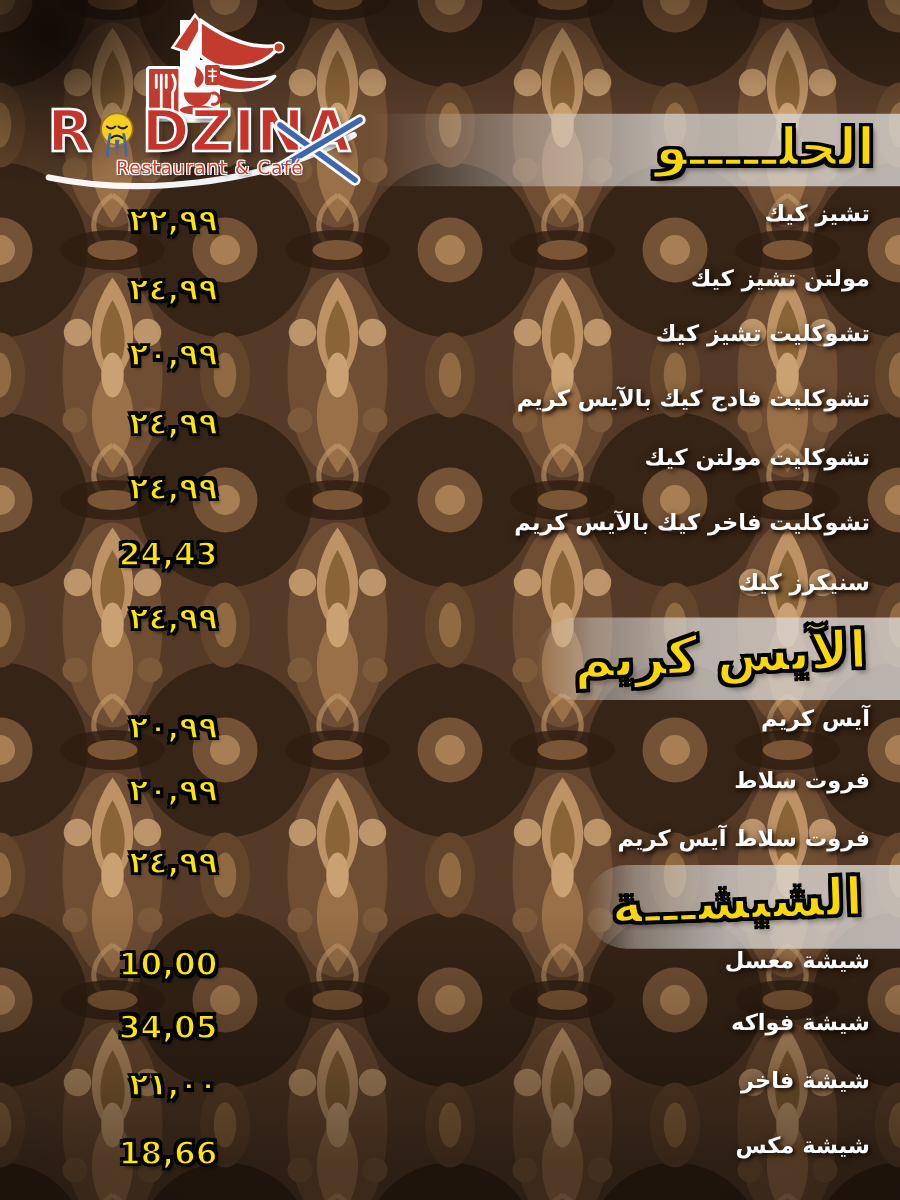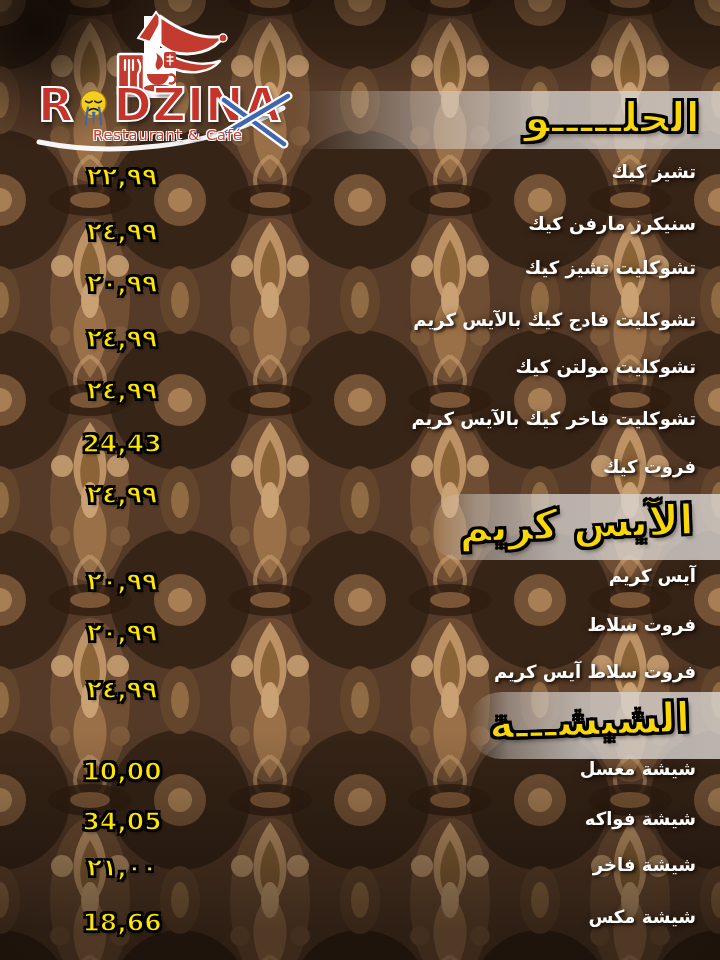--- a/index.html
+++ b/index.html
@@ -53,21 +53,21 @@
   }
   .tilt{transform:rotate(-2deg);}
 
   
   .item-name{
     position:absolute;right:24px;direction:rtl;white-space:nowrap;
     color:#ffffff;font-weight:bold;font-size:18px;line-height:1.15;
     text-shadow:2px 2px 3px rgba(25,12,5,.9),0 0 7px rgba(30,15,6,.55);
   }
   .item-price{
-    position:absolute;left:70px;width:104px;text-align:center;direction:rtl;white-space:nowrap;
+    position:absolute;left:70px;width:104px;text-align:right;direction:rtl;white-space:nowrap;
     color:#ffe600;font-weight:bold;font-size:25px;line-height:1.15;
     -webkit-text-stroke:1.4px #000;
     text-shadow:-2px -2px 0 #000,2px -2px 0 #000,-2px 2px 0 #000,2px 2px 0 #000,2px 3px 3px rgba(0,0,0,.4);
   }
 </style>
 </head>
 <body>
 
 <div class="page">
 
@@ -174,36 +174,36 @@
       <div class="tagline">Restaurant &amp; Café</div>
     </header>
 
     <section>
       <div class="band band-1" style="left:295px;top:91px;height:58px"></div>
       <h2 class="section-title" style="top:97px;right:20px">الحلـــــو</h2>
 
       <div class="item-name" style="top:162px">تشيز كيك</div>
       <div class="item-price" style="top:163px">٢٢,٩٩</div>
 
-      <div class="item-name" style="top:214px">سنيكرز مارفن كيك</div>
+      <div class="item-name" style="top:214px">مولتن تشيز كيك</div>
       <div class="item-price" style="top:218px">٢٤,٩٩</div>
 
       <div class="item-name" style="top:258px">تشوكليت تشيز كيك</div>
       <div class="item-price" style="top:270px">٢٠,٩٩</div>
 
       <div class="item-name" style="top:310px">تشوكليت فادج كيك بالآيس كريم</div>
       <div class="item-price" style="top:325px">٢٤,٩٩</div>
 
       <div class="item-name" style="top:357px">تشوكليت مولتن كيك</div>
       <div class="item-price" style="top:377px">٢٤,٩٩</div>
 
       <div class="item-name" style="top:409px">تشوكليت فاخر كيك بالآيس كريم</div>
       <div class="item-price" style="top:430px">24,43</div>
 
-      <div class="item-name" style="top:457px">فروت كيك</div>
+      <div class="item-name" style="top:457px">سنيكرز كيك</div>
       <div class="item-price" style="top:481px">٢٤,٩٩</div>
     </section>
 
     <section>
       <div class="band band-2" style="left:428px;top:494px;height:66px"></div>
       <h2 class="section-title tilt" style="top:503px;right:26px">الآيس كريم</h2>
 
       <div class="item-name" style="top:566px">آيس كريم</div>
       <div class="item-price" style="top:568px">٢٠,٩٩</div>
 

